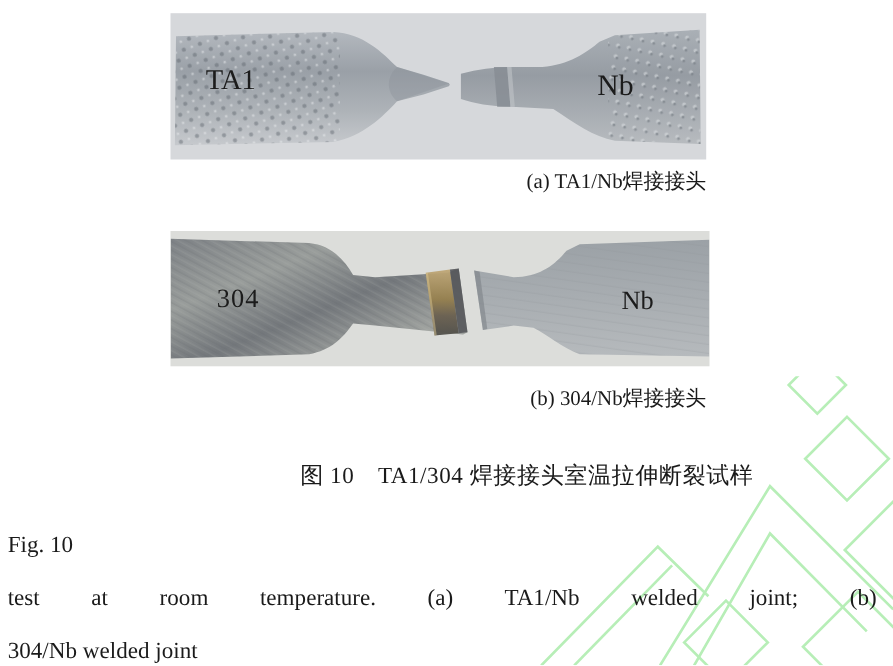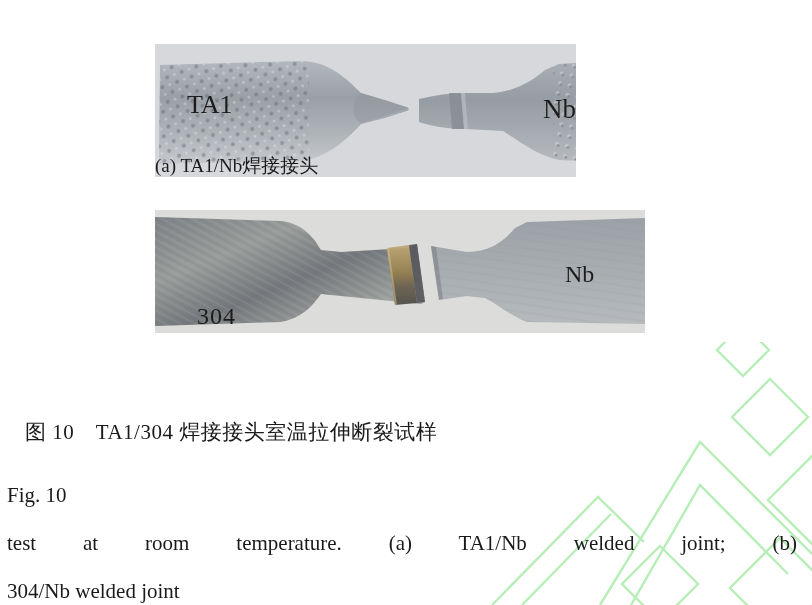--- a/index.html
+++ b/index.html
@@ -4,40 +4,40 @@
 <style>
   html,body{margin:0;padding:0;background:#ffffff;}
   .page{
     position:relative;width:812px;height:605px;background:#ffffff;
     overflow:hidden;
     font-family:"Liberation Serif","DejaVu Serif",serif;
     color:#1a1a1a;
   }
   
   .photo{position:absolute;overflow:hidden;}
-  .photo-a{left:155px;top:12px;width:421px;height:133px;background:#d6d8db;margin-top:32px;}
+  .photo-a{left:155px;top:12px;width:487px;height:133px;background:#d6d8db;}
   .photo-b{left:155px;top:210px;width:490px;height:123px;background:#dcddda;}
   .photo svg{position:absolute;left:0;top:0;display:block;}
   .metal-label{
     position:absolute;line-height:1;color:#1c1c1c;
     font-family:"Liberation Serif","DejaVu Serif",serif;
   }
   .lbl-ta1{left:32px;top:48px;font-size:26px;}
   .lbl-nb-a{left:388px;top:52px;font-size:27px;}
-  .lbl-304{left:42px;top:50px;font-size:24px;letter-spacing:1px;margin-top:44px;}
+  .lbl-304{left:42px;top:50px;font-size:24px;letter-spacing:1px;}
   .lbl-nb-b{left:410px;top:52px;font-size:24px;}
   
   .subcaption{
-    position:absolute;left:155px;width:487px;text-align:left;
+    position:absolute;left:155px;width:487px;text-align:right;
     font-size:19px;line-height:32px;white-space:nowrap;
   }
   .subcaption-a{top:150px;}
   .subcaption-b{top:347px;}
   .caption-zh{
-    position:absolute;left:25px;top:413px;width:660px;text-align:left;
+    position:absolute;left:25px;top:413px;width:660px;text-align:right;
     font-size:21px;line-height:38px;white-space:nowrap;letter-spacing:0.5px;
   }
   .caption-en{position:absolute;left:7px;top:471px;width:790px;font-size:21px;}
   .caption-en .en-line{height:48px;line-height:48px;}
   .en-line-1{display:flex;}
   .en-prefix{flex:0 0 108px;white-space:nowrap;}
   .en-just{flex:1 1 auto;text-align:justify;text-align-last:justify;}
   .en-indent{}
   .en-just-block{text-align:justify;text-align-last:justify;}
   
@@ -153,20 +153,21 @@
       <g>
         <path d="M276,36 L312,42 C336,42 350,30 360,18 L372,12 L490,8 L490,114 L372,112 C356,106 342,94 330,88 L312,86 L284,90 Z" fill="url(#gB2)"></path>
         <rect x="276" y="6" width="214" height="112" fill="url(#brushB2)" opacity="0.3" clip-path="url(#clipRightB)"></rect>
         <path d="M276,36 L284,90 L288,89 L281,37 Z" fill="#7d8287" opacity="0.6"></path>
       </g>
     </svg>
     <span class="metal-label lbl-304">304</span>
     <span class="metal-label lbl-nb-b">Nb</span>
   </div>
 
+  <div class="subcaption subcaption-b">(b) 304/Nb焊接接头</div>
 
   <div class="caption-zh">图 10　TA1/304 焊接接头室温拉伸断裂试样</div>
 
   <div class="caption-en">
     <div class="en-line en-line-1">
       <span class="en-prefix">Fig. 10</span>
     </div>
     <div class="en-line en-indent en-just-block">test at room temperature. (a) TA1/Nb welded joint; (b)</div>
     <div class="en-line en-indent">304/Nb welded joint</div>
   </div>

